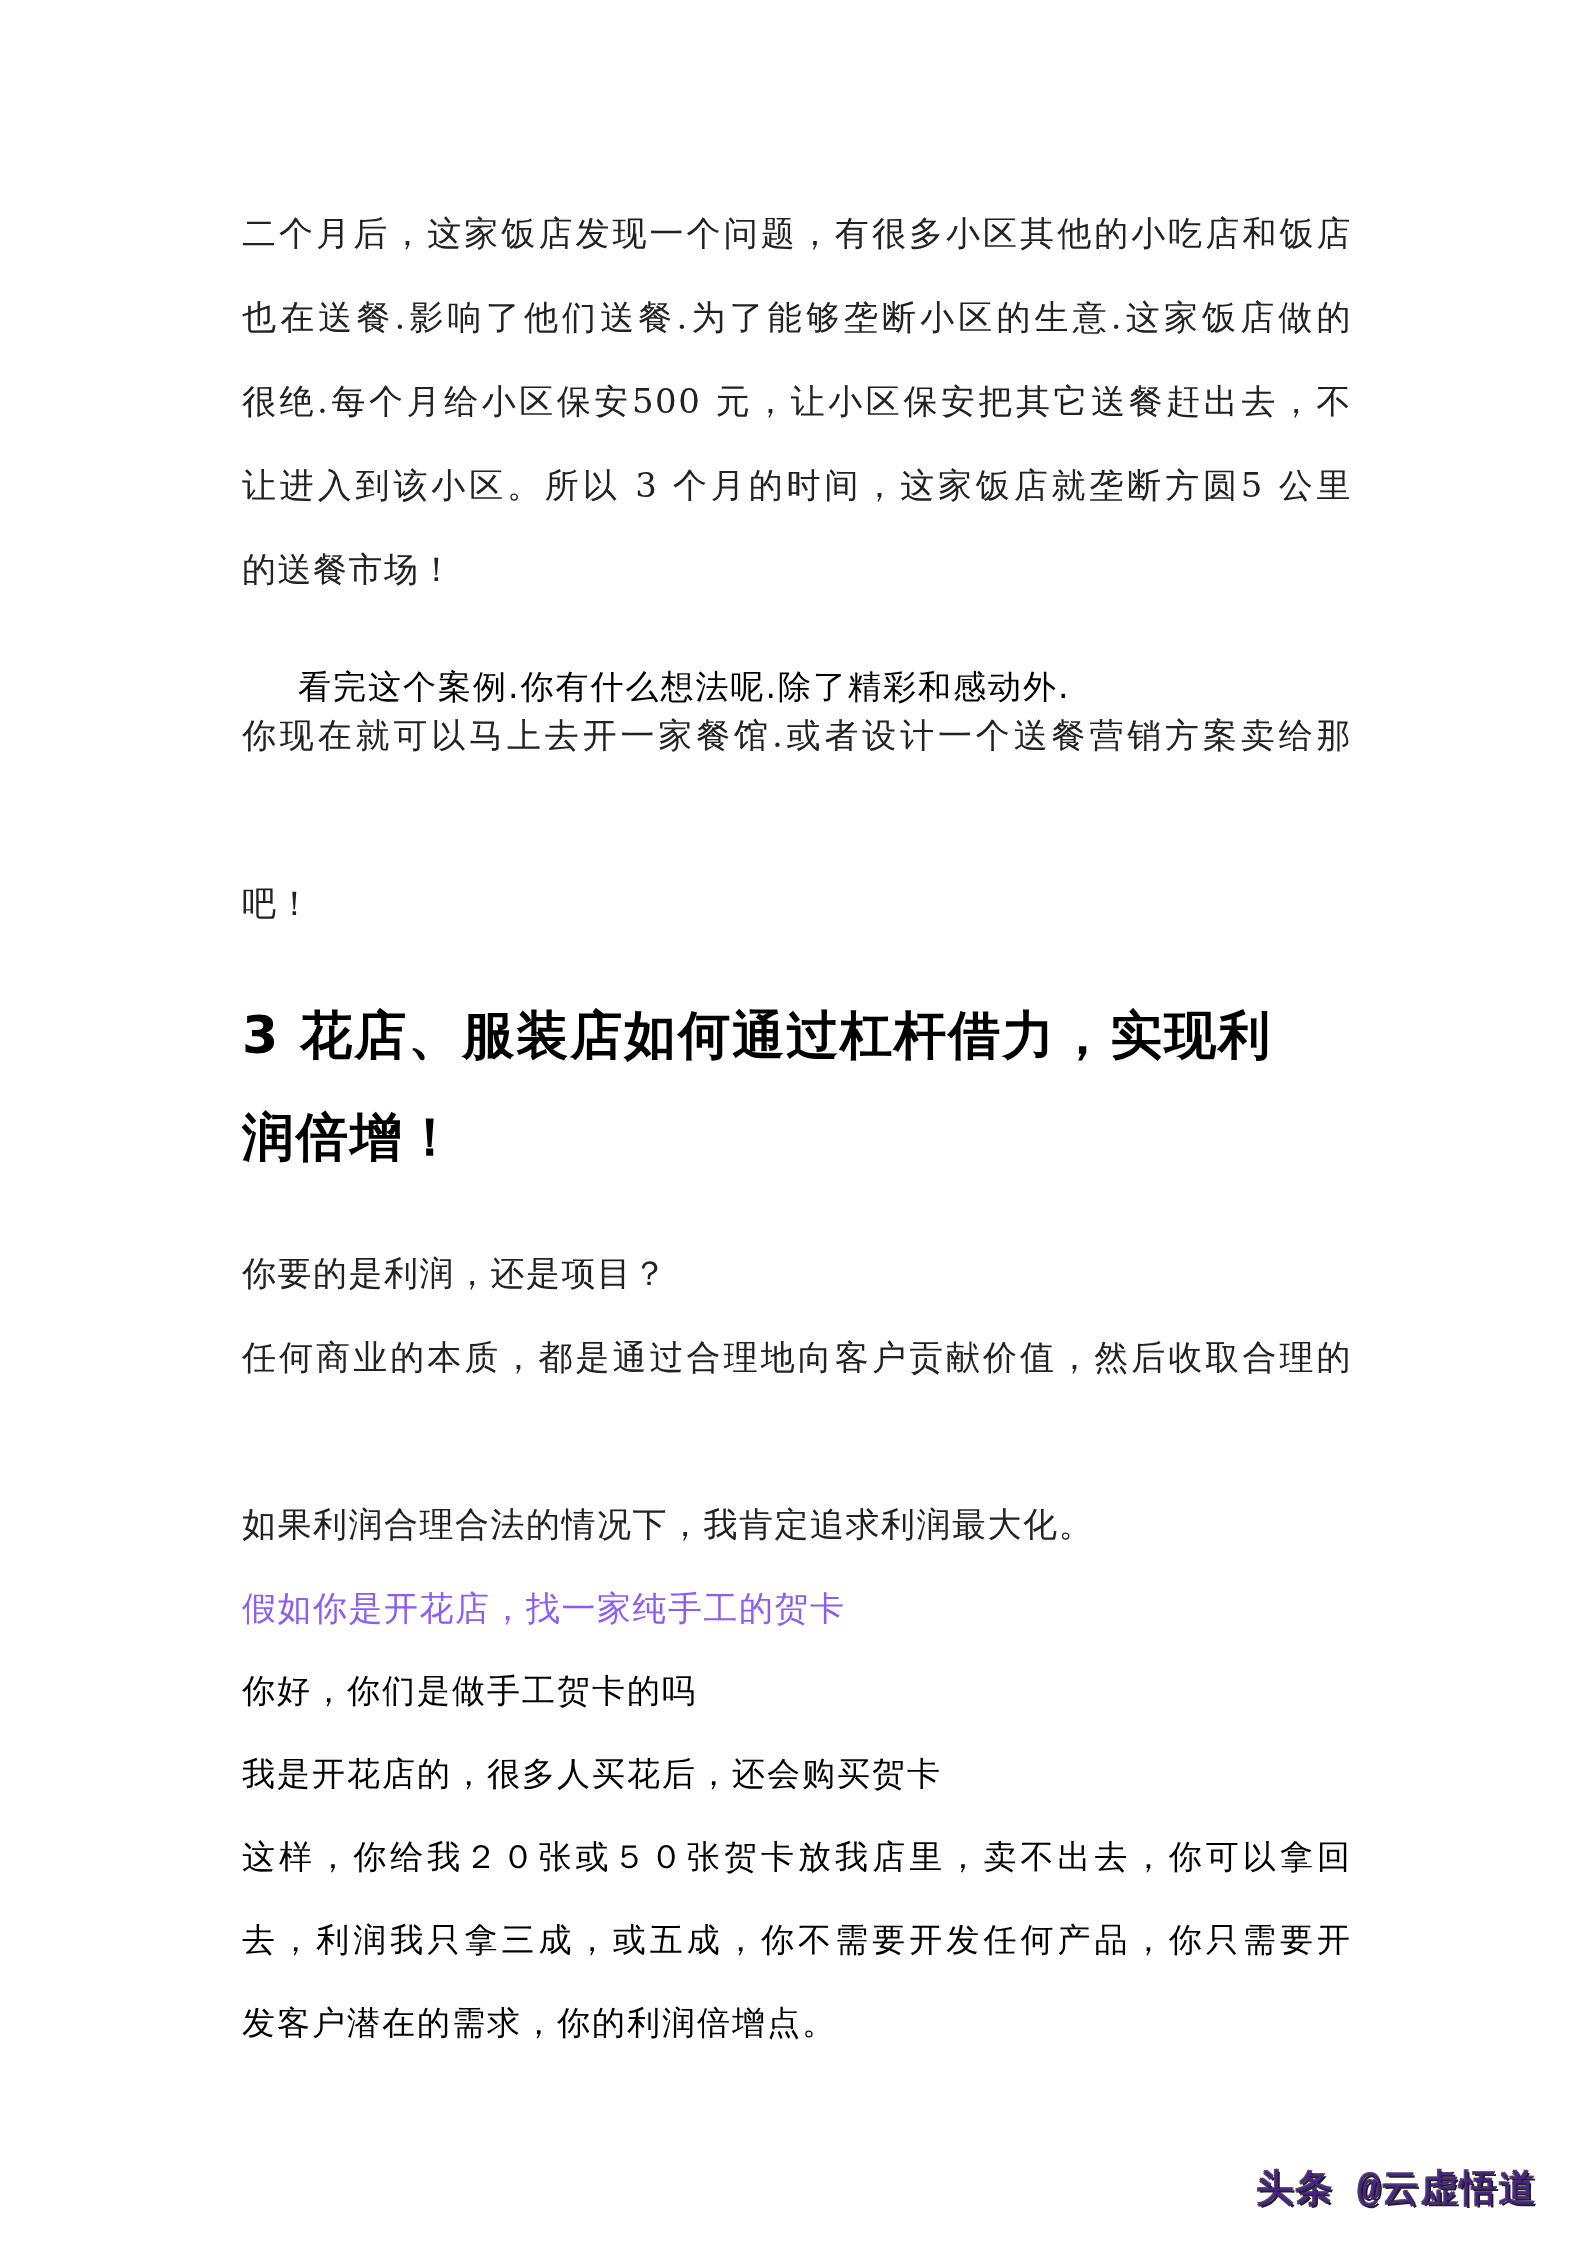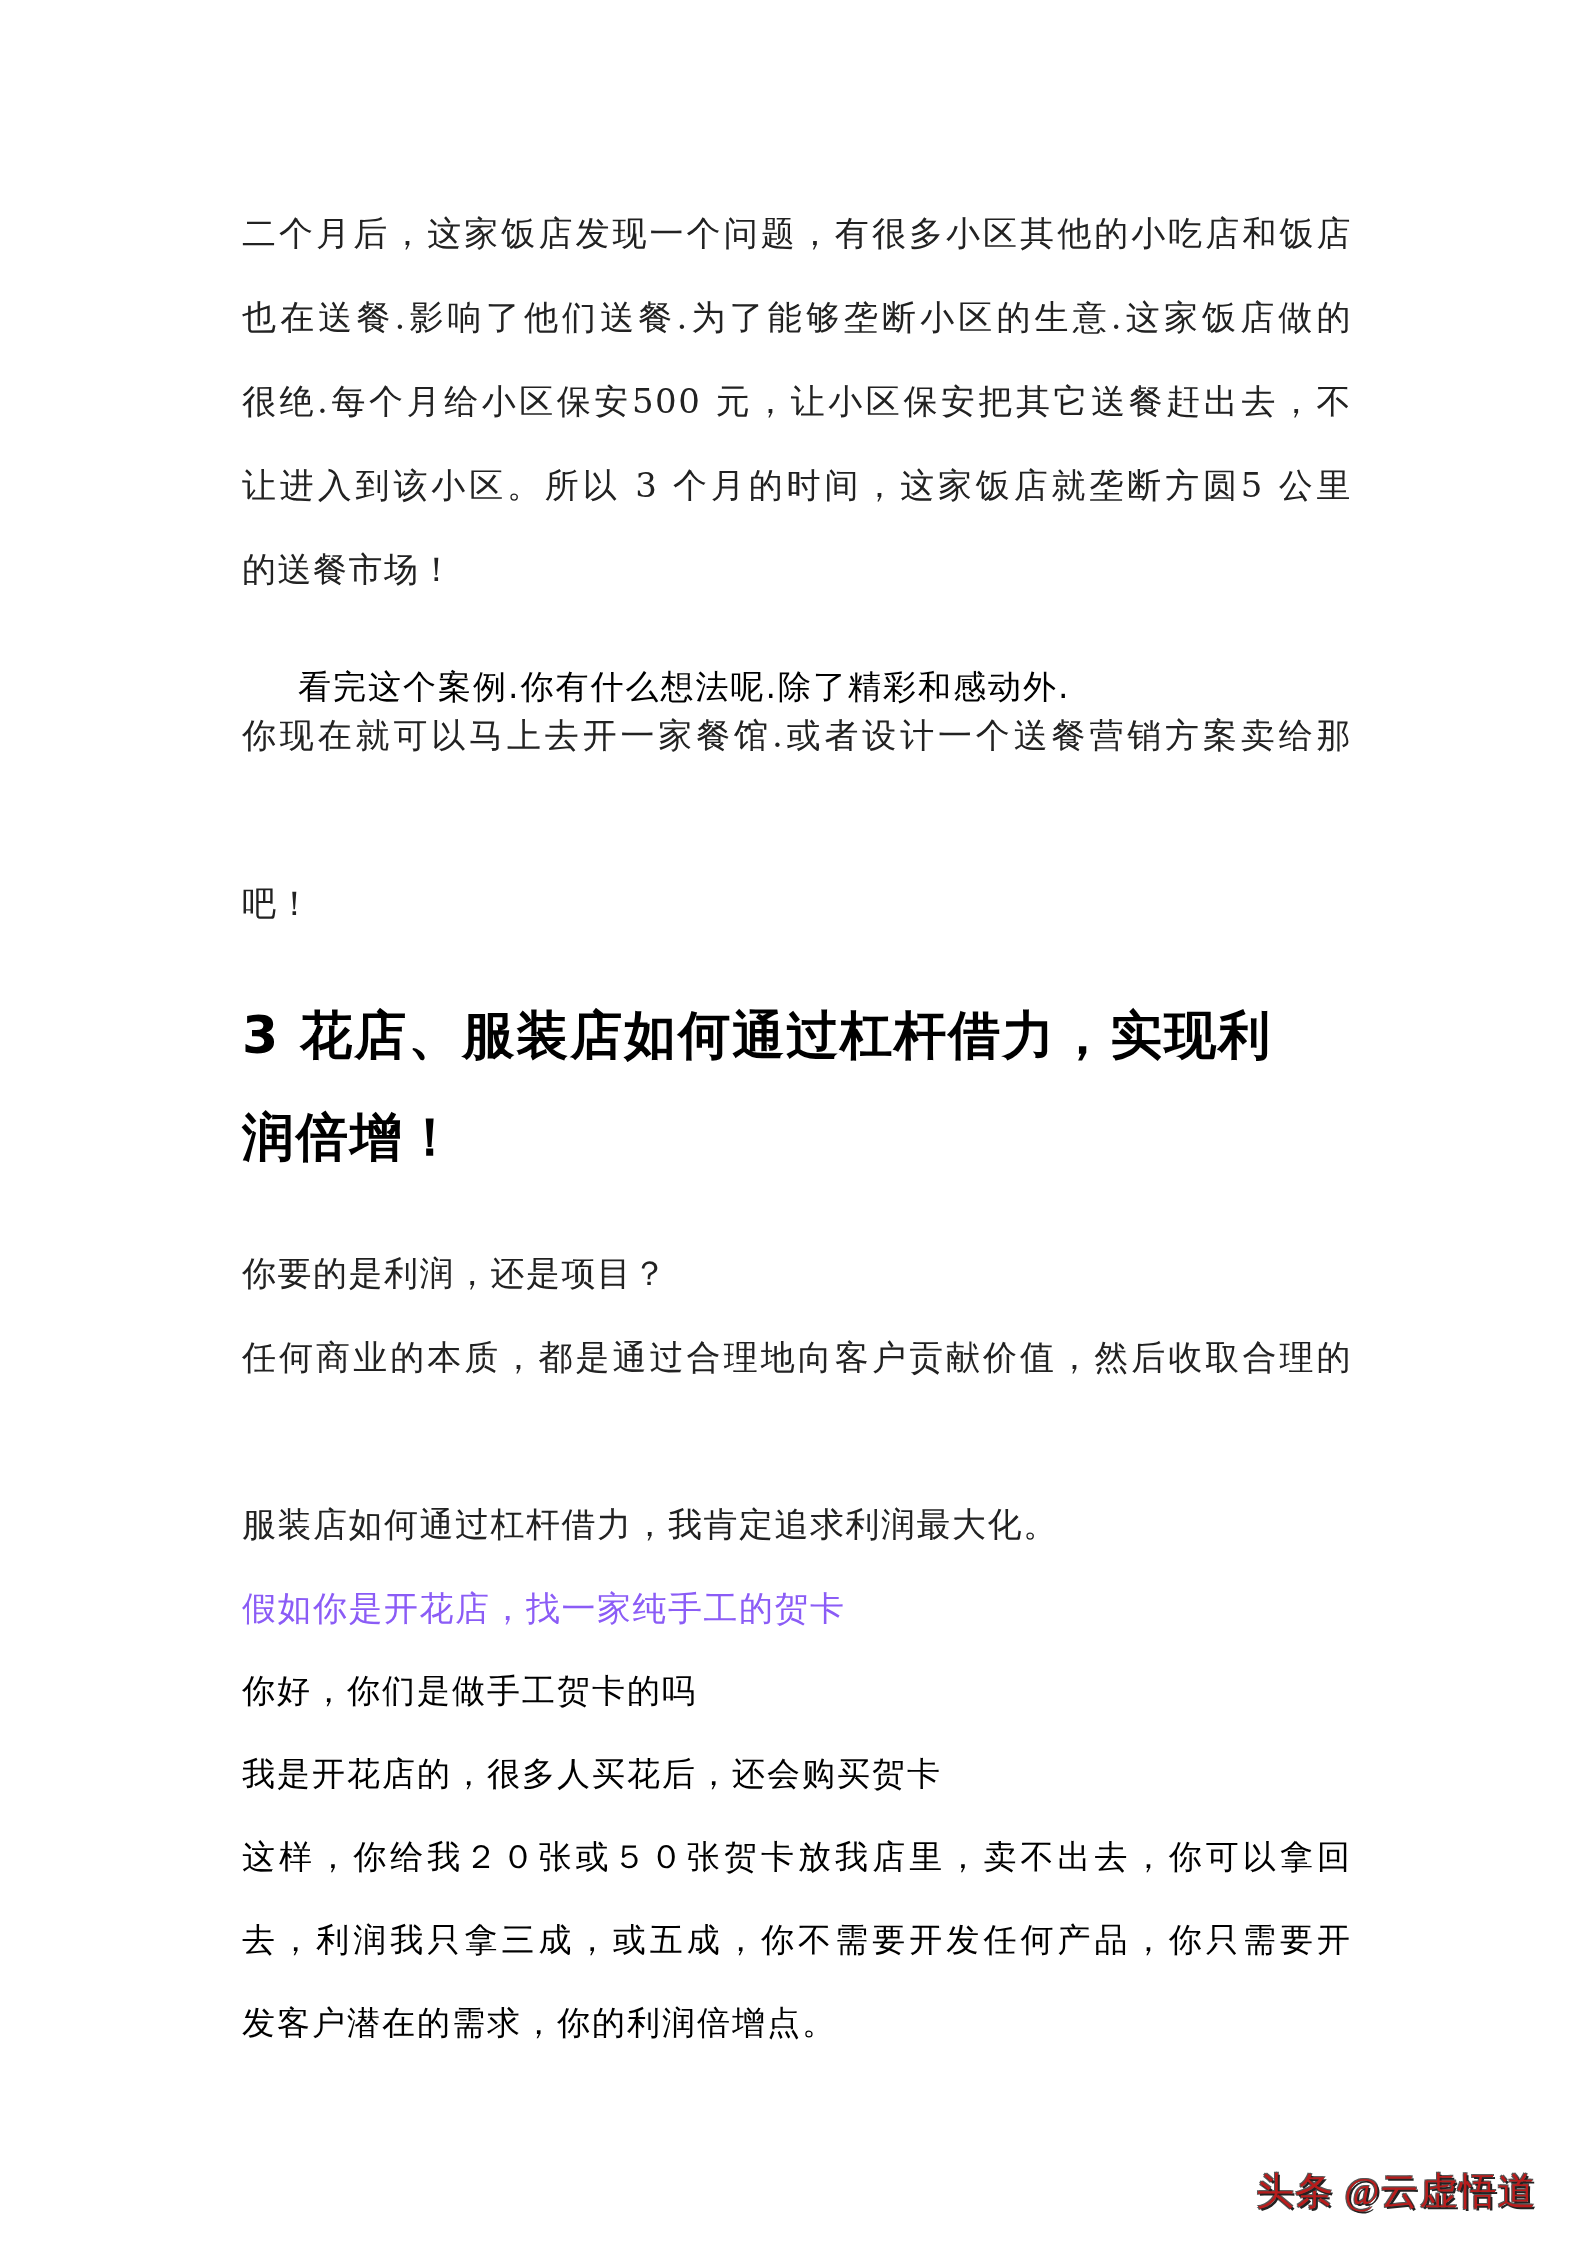--- a/index.html
+++ b/index.html
@@ -57,24 +57,24 @@
     font-size: 52px;
     line-height: 60px;
     color: #000000;
     white-space: nowrap;
     letter-spacing: 2px;
   }
   .watermark {
     position: absolute;
     left: 1256px;
     top: 2168px;
-    font-family: Liberation Serif, serif;
+    font-family: Liberation Mono, monospace;
     font-size: 38px;
     line-height: 46px;
-    color: #b91c1c;
+    color: #4c1d95;
     text-shadow: 2px 2px 0 #222222, -1px -1px 0 #555555, 1px -1px 0 #555555, -1px 1px 0 #555555;
     white-space: nowrap;
     letter-spacing: 1px;
   }
 </style>
 </head>
 <body>
 
 <div class="page">
 
@@ -87,21 +87,21 @@
   <div class="line dark indent" style="top:667px;">看完这个案例.你有什么想法呢.除了精彩和感动外.</div>
 
   <div class="line justify" style="top:715px;">你现在就可以马上去开一家餐馆.或者设计一个送餐营销方案卖给那</div>
   <div class="line" style="top:883px;">吧！</div>
 
   <div class="heading" style="top:1005px;">3 花店、服装店如何通过杠杆借力，实现利</div>
   <div class="heading" style="top:1107px;">润倍增！</div>
 
   <div class="line" style="top:1253px;">你要的是利润，还是项目？</div>
   <div class="line justify" style="top:1337px;">任何商业的本质，都是通过合理地向客户贡献价值，然后收取合理的</div>
-  <div class="line" style="top:1504px;">服装店如何通过杠杆借力，我肯定追求利润最大化。</div>
+  <div class="line" style="top:1504px;">如果利润合理合法的情况下，我肯定追求利润最大化。</div>
 
   <div class="line red" style="top:1588px;">假如你是开花店，找一家纯手工的贺卡</div>
 
   <div class="line dark" style="top:1671px;">你好，你们是做手工贺卡的吗</div>
   <div class="line dark" style="top:1754px;">我是开花店的，很多人买花后，还会购买贺卡</div>
   <div class="line dark justify" style="top:1837px;">这样，你给我２０张或５０张贺卡放我店里，卖不出去，你可以拿回</div>
   <div class="line dark justify" style="top:1920px;">去，利润我只拿三成，或五成，你不需要开发任何产品，你只需要开</div>
   <div class="line dark" style="top:2003px;">发客户潜在的需求，你的利润倍增点。</div>
 
   <div class="watermark">头条 @云虚悟道</div>

